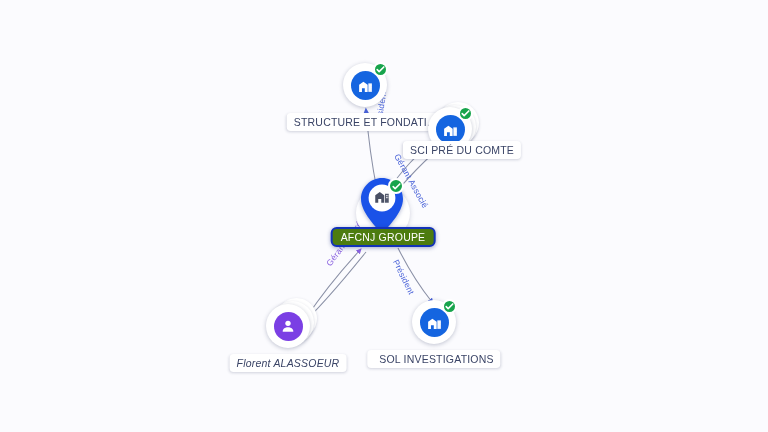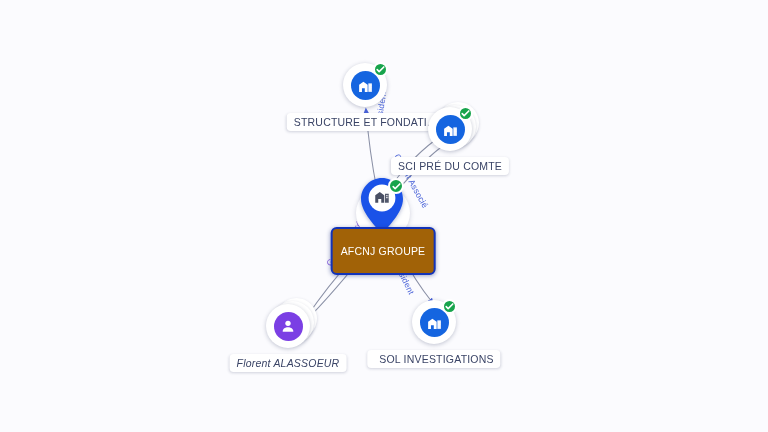--- a/index.html
+++ b/index.html
@@ -41,22 +41,22 @@
   
   .label{
     position:absolute;left:50%;transform:translateX(-50%);
     white-space:nowrap;
     background:#ffffff;color:#3a4466;
     font-size:10.5px;letter-spacing:.2px;
     padding:3px 7px;border-radius:4px;
     box-shadow:0 1px 3px rgba(40,50,90,.20);
   }
   .label.selected{
-    background:#a16207;color:#ffffff;font-weight:500;
-    border:2px solid #1333b8;padding:16px 8px;border-radius:6px;
+    background:#4d7c0f;color:#ffffff;font-weight:500;
+    border:2px solid #1333b8;padding:2px 8px;border-radius:6px;
     box-shadow:0 1px 4px rgba(20,40,120,.40);
   }
 
   
   .pin-halo{
     position:absolute;left:50%;top:50%;transform:translate(-50%,-50%);
     width:54px;height:54px;border-radius:50%;
     background:#ffffff;box-shadow:0 1px 5px rgba(40,50,90,.20);
   }
   .pin-wrap{position:relative;width:48px;height:58px;}
@@ -150,21 +150,21 @@
             <rect x="19.1" y="13.6" width="1.3" height="1.3"></rect>
           </svg>
         </div>
       </div>
       <div class="check">
         <svg width="9" height="9" viewBox="0 0 12 12">
             <path d="M1.6 6.2l2.6 2.6L10.4 2.6" stroke="#ffffff" stroke-width="2.1" fill="none" stroke-linecap="round" stroke-linejoin="round"></path>
           </svg>
       </div>
     </div>
-    <div class="label" style="top:50px;">SCI PRÉ DU COMTE</div>
+    <div class="label" style="top:34px;margin-left:12px;">SCI PRÉ DU COMTE</div>
   </div>
 
   <div class="node" style="left:383px;top:213px;">
     <div class="pin-halo"></div>
     <div class="pin-wrap" style="margin-left:-2px;margin-top:-14px;">
       <div class="pin">
         <svg width="48" height="58" viewBox="0 0 48 58">
           <path d="M24 1C12.4 1 3 10.4 3 22c0 13.6 16.4 29.5 20 33.5 .6 .7 1.4 .7 2 0
                    C28.6 51.5 45 35.6 45 22 45 10.4 35.6 1 24 1z" fill="#1a52e8"></path>
           <circle cx="24" cy="21" r="13.4" fill="#ffffff"></circle>

